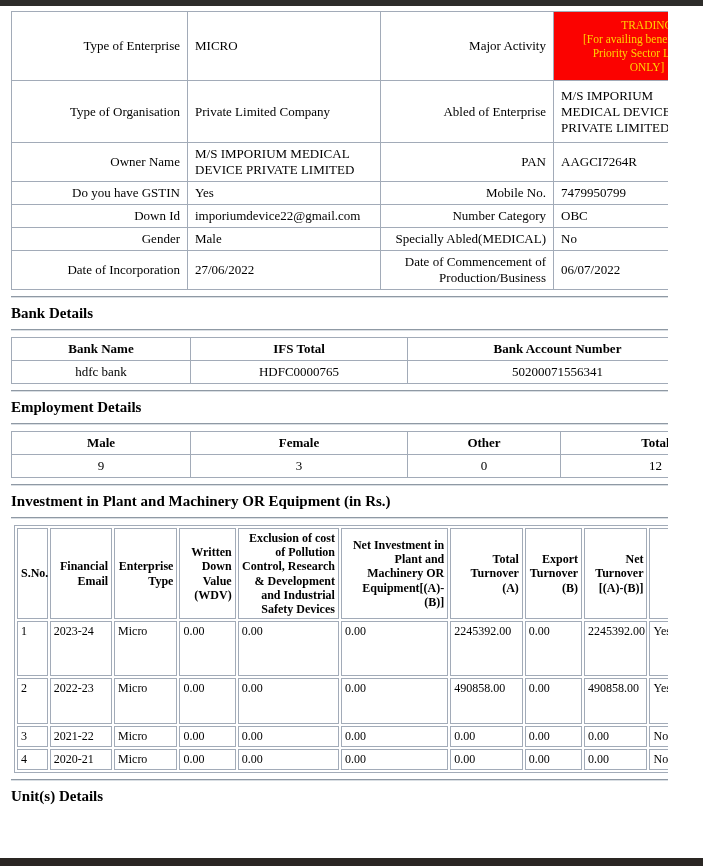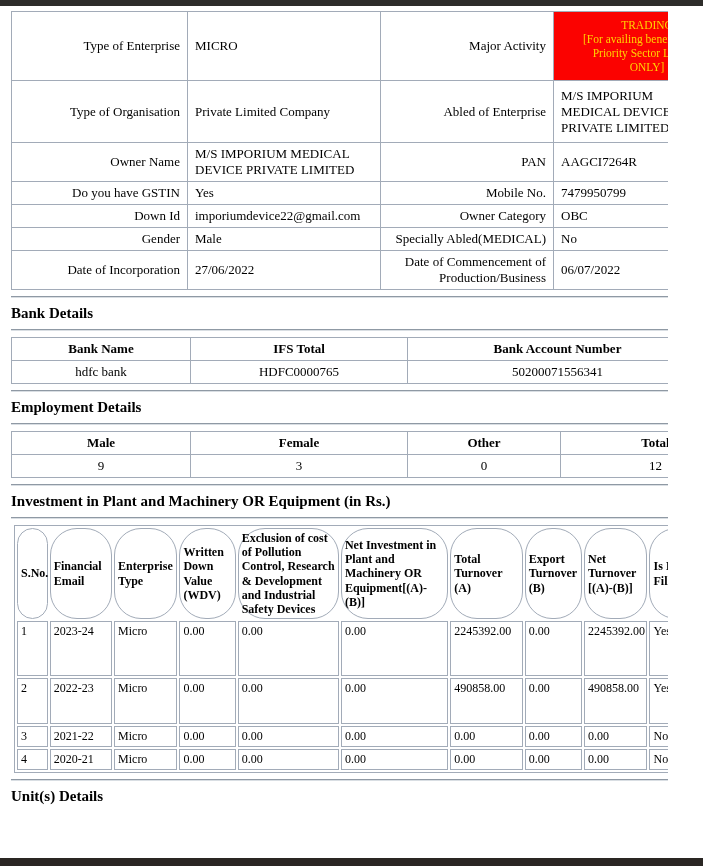--- a/index.html
+++ b/index.html
@@ -39,21 +39,21 @@
   table.grid th { font-weight:bold; }
   table.bank { width:696px; }
   table.emp  { width:739px; }
   col.b1 { width:179px; } col.b2 { width:217px; } col.b3 { width:300px; }
   col.e1 { width:179px; } col.e2 { width:217px; } col.e3 { width:153px; } col.e4 { width:190px; }
 
   
   table.inv { border-collapse:separate; border-spacing:2px; border:1px solid #a2abb8;
     table-layout:fixed; width:704px; margin-left:3px; }
   table.inv th, table.inv td { border:1px solid #a2abb8; font-size:12px; padding:2px 3px; }
-  table.inv th { font-weight:bold; text-align:left; vertical-align:middle; line-height:1.18;border-radius:27px; }
+  table.inv th { font-weight:bold; text-align:right; vertical-align:middle; line-height:1.18; }
   table.inv td { text-align:left; vertical-align:top; }
   col.i-sno { width:30px; }  col.i-fy  { width:61px; }  col.i-et  { width:62px; }
   col.i-wdv { width:55px; }  col.i-exc { width:99px; }  col.i-net { width:105px; }
   col.i-tt  { width:71px; }  col.i-ex  { width:56px; }  col.i-nt  { width:62px; }
   col.i-itr { width:64px; }
   tr.ir0 td { height:55px; } tr.ir1 td { height:46px; } tr.ir2 td, tr.ir3 td { height:20px; }
 </style>
 </head>
 <body>
 
@@ -95,21 +95,21 @@
         </tr>
         <tr>
           <th class="lbl">Do you have GSTIN</th>
           <td class="val">Yes</td>
           <th class="lbl">Mobile No.</th>
           <td class="val">7479950799</td>
         </tr>
         <tr>
           <th class="lbl">Down Id</th>
           <td class="val">imporiumdevice22@gmail.com</td>
-          <th class="lbl">Owner Category</th>
+          <th class="lbl">Number Category</th>
           <td class="val">OBC</td>
         </tr>
         <tr>
           <th class="lbl">Gender</th>
           <td class="val">Male</td>
           <th class="lbl">Specially Abled(MEDICAL)</th>
           <td class="val">No</td>
         </tr>
         <tr>
           <th class="lbl">Date of Incorporation</th>

